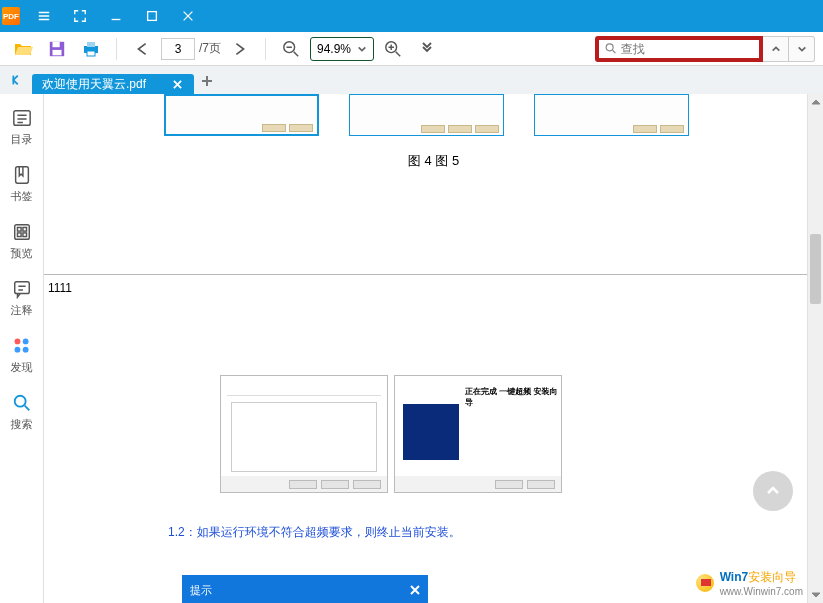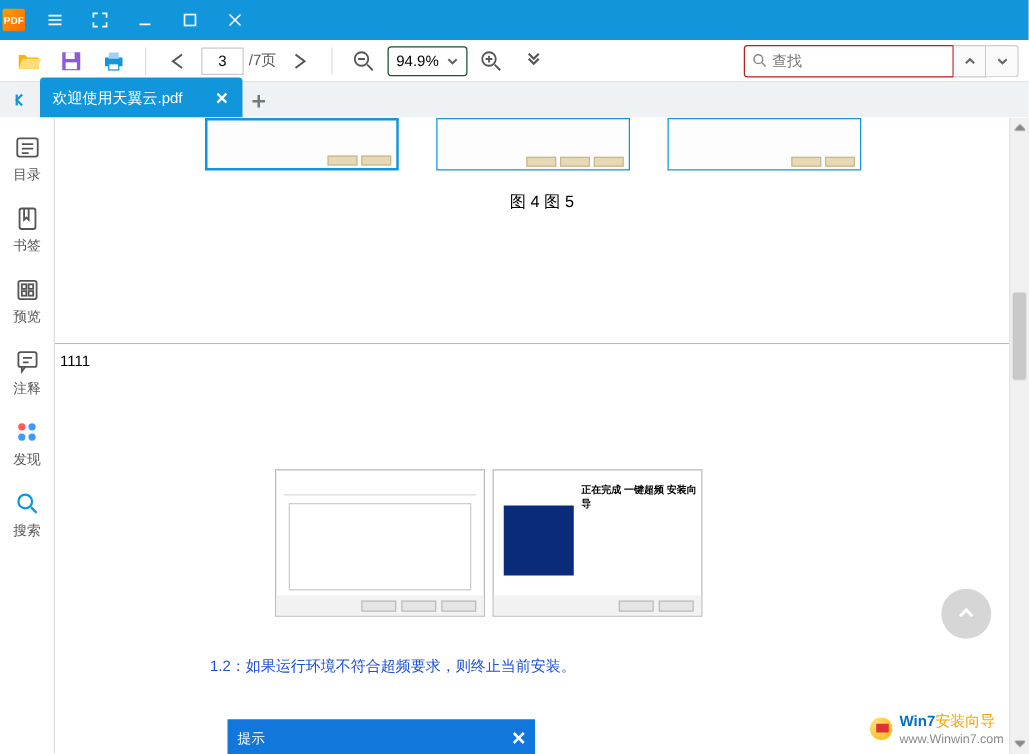--- a/index.html
+++ b/index.html
@@ -13,30 +13,30 @@
  
  .toolbar{height:34px;background:#fff;border-bottom:1px solid #d9d9d9;display:flex;align-items:center;padding:0 8px;gap:4px}
  .tb-ico{width:30px;height:30px;display:flex;align-items:center;justify-content:center;border-radius:3px;cursor:pointer}
  .sep{width:1px;height:22px;background:#e0e0e0;margin:0 6px}
  .page-input{width:34px;height:22px;border:1px solid #ccc;text-align:center;font-size:12px;outline:none}
  .page-label{font-size:12px;color:#555}
  .zoom-box{height:24px;border:1px solid #14532d;border-radius:3px;display:flex;align-items:center;padding:0 6px;font-size:12px;gap:6px;cursor:pointer}
  .zoom-box svg{width:10px;height:10px;stroke:#666;fill:none;stroke-width:2}
  .sp{flex:1}
  .search-wrap{display:flex;align-items:center}
- .search-box{width:168px;height:26px;border:1px solid #b91c1c;border-radius:3px 0 0 3px;display:flex;align-items:center;padding:0 6px;gap:4px}
+ .search-box{width:168px;height:26px;border:4px solid #b91c1c;border-radius:3px 0 0 3px;display:flex;align-items:center;padding:0 6px;gap:4px}
  .search-box input{border:none;outline:none;font-size:12px;width:100%}
  .search-nav{width:26px;height:26px;border:1px solid #ccc;border-left:none;display:flex;align-items:center;justify-content:center;cursor:pointer;background:#fafafa}
  .search-nav:last-child{border-radius:0 3px 3px 0}
  .search-nav svg{width:10px;height:10px;stroke:#666;fill:none;stroke-width:2}
  
  .tabstrip{height:28px;background:#eef2f4;display:flex;align-items:flex-end}
  .tab-back{width:32px;height:28px;display:flex;align-items:center;justify-content:center;cursor:pointer}
  .tab-back svg{width:14px;height:14px;stroke:#1296db;fill:none;stroke-width:2}
- .tab{height:32px;background:#1296db;color:#fff;display:flex;align-items:center;padding:0 10px;font-size:12px;gap:24px;border-radius:3px 3px 0 0;cursor:pointer}
+ .tab{height:20px;background:#1296db;color:#fff;display:flex;align-items:center;padding:0 10px;font-size:12px;gap:24px;border-radius:3px 3px 0 0;cursor:pointer}
  .tab .close{width:14px;height:14px;display:flex;align-items:center;justify-content:center;border-radius:2px}
  .tab .close svg{width:9px;height:9px;stroke:#fff;stroke-width:2;fill:none}
  .newtab{width:26px;height:26px;display:flex;align-items:center;justify-content:center;cursor:pointer}
  .newtab svg{width:12px;height:12px;stroke:#777;stroke-width:2;fill:none}
  
  .workspace{position:absolute;top:94px;bottom:0;left:0;right:0;display:flex}
  .sidebar{width:44px;background:#fff;border-right:1px solid #e0e0e0;display:flex;flex-direction:column;align-items:center;padding-top:6px}
  .side-item{width:44px;padding:8px 0 10px;display:flex;flex-direction:column;align-items:center;gap:4px;font-size:11px;color:#555;cursor:pointer}
  .side-item svg{width:20px;height:20px}
  .viewer{flex:1;background:#fff;position:relative;overflow:hidden}

